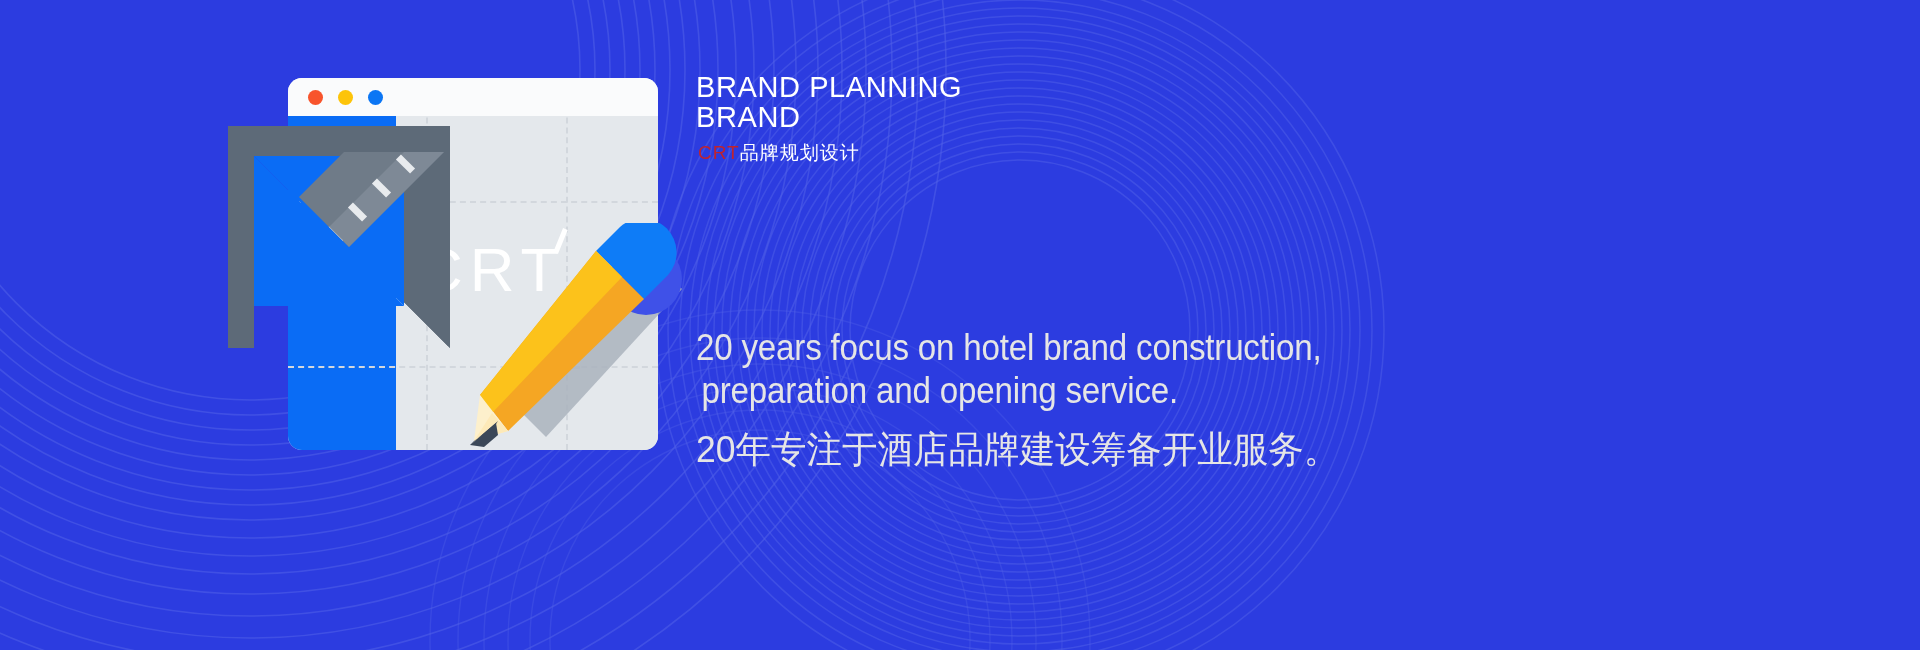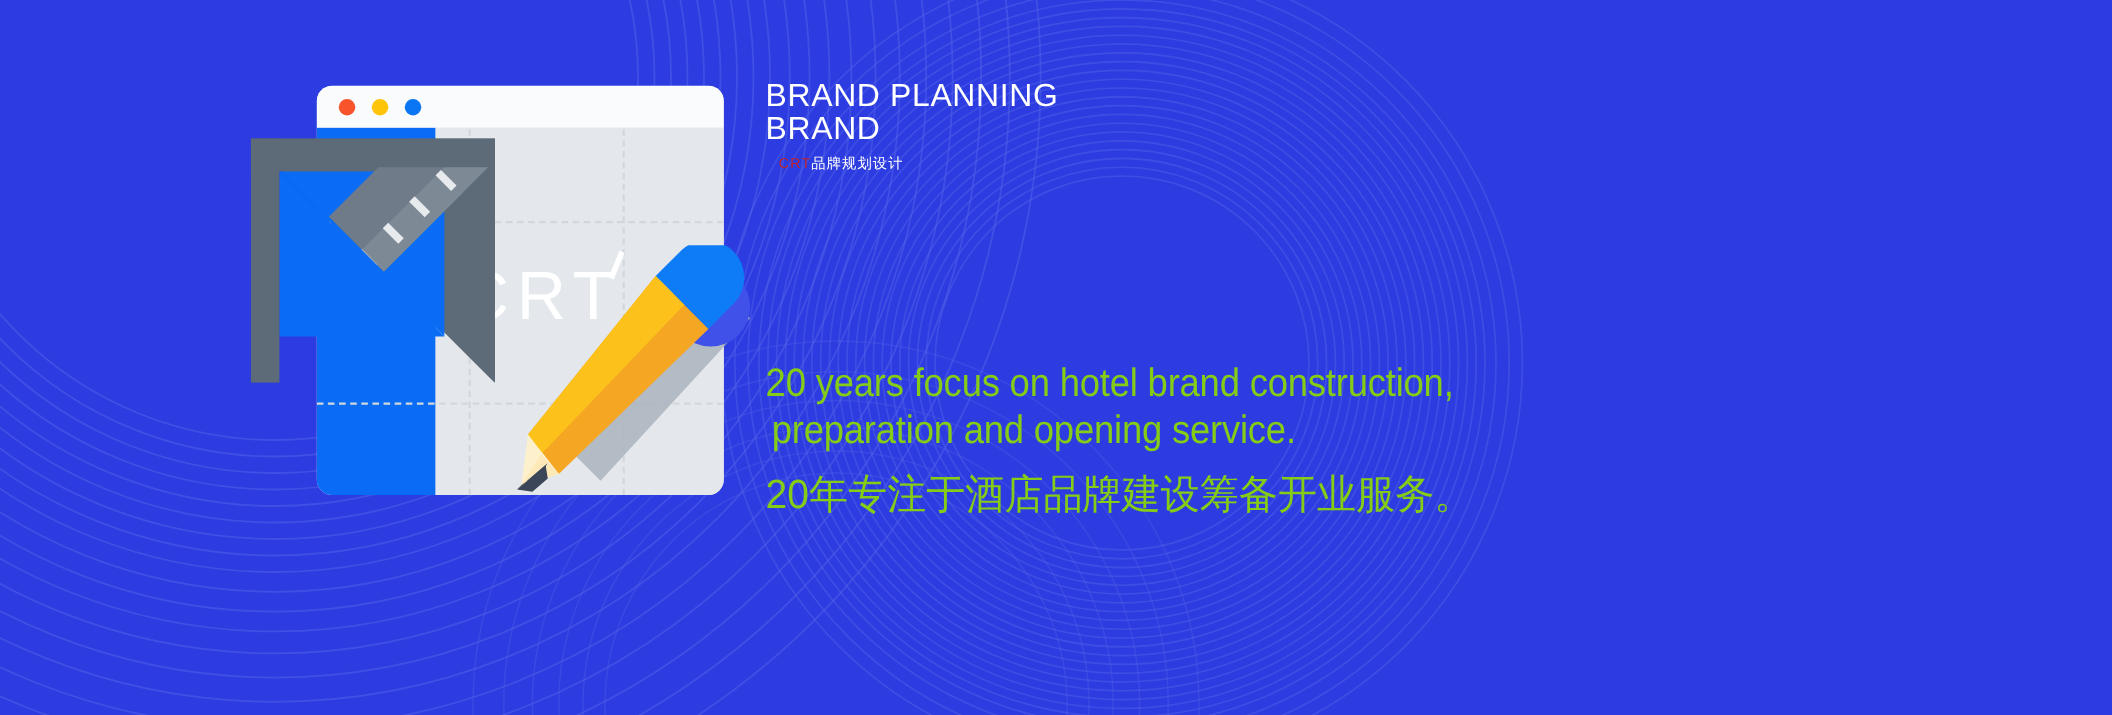--- a/index.html
+++ b/index.html
@@ -62,29 +62,29 @@
 
   .kicker{
     position:absolute;left:0;top:72px;width:620px;
     color:#ffffff;font-size:29px;line-height:1.04;
     letter-spacing:.6px;font-weight:400;
     font-family:"Liberation Sans", sans-serif;
   }
   .kicker .l2{display:block;}
 
   .sub{
-    position:absolute;left:12px;top:140px;
-    font-size:13px;letter-spacing:1px;color:#ffffff;
+    position:absolute;left:2px;top:140px;
+    font-size:19px;letter-spacing:1px;color:#ffffff;
     font-family:"Liberation Sans", sans-serif;white-space:nowrap;
   }
   .sub .crt{color:#c0232e;}
 
   .tagline{
     position:absolute;left:0;top:326px;width:1000px;
-    color:#84cc16;font-weight:400;
+    color:#e5e5e5;font-weight:400;
   }
   .tag-en{
     font-size:36px;line-height:1.2;letter-spacing:-.2px;
     font-family:"Liberation Sans", sans-serif;
     transform:scaleX(.92);transform-origin:left center;
   }
   .tag-en .l2{display:block;padding-left:6px;}
   .tag-cn{
     margin-top:16px;font-size:37px;line-height:1.2;
     font-family:"Liberation Sans", sans-serif;

